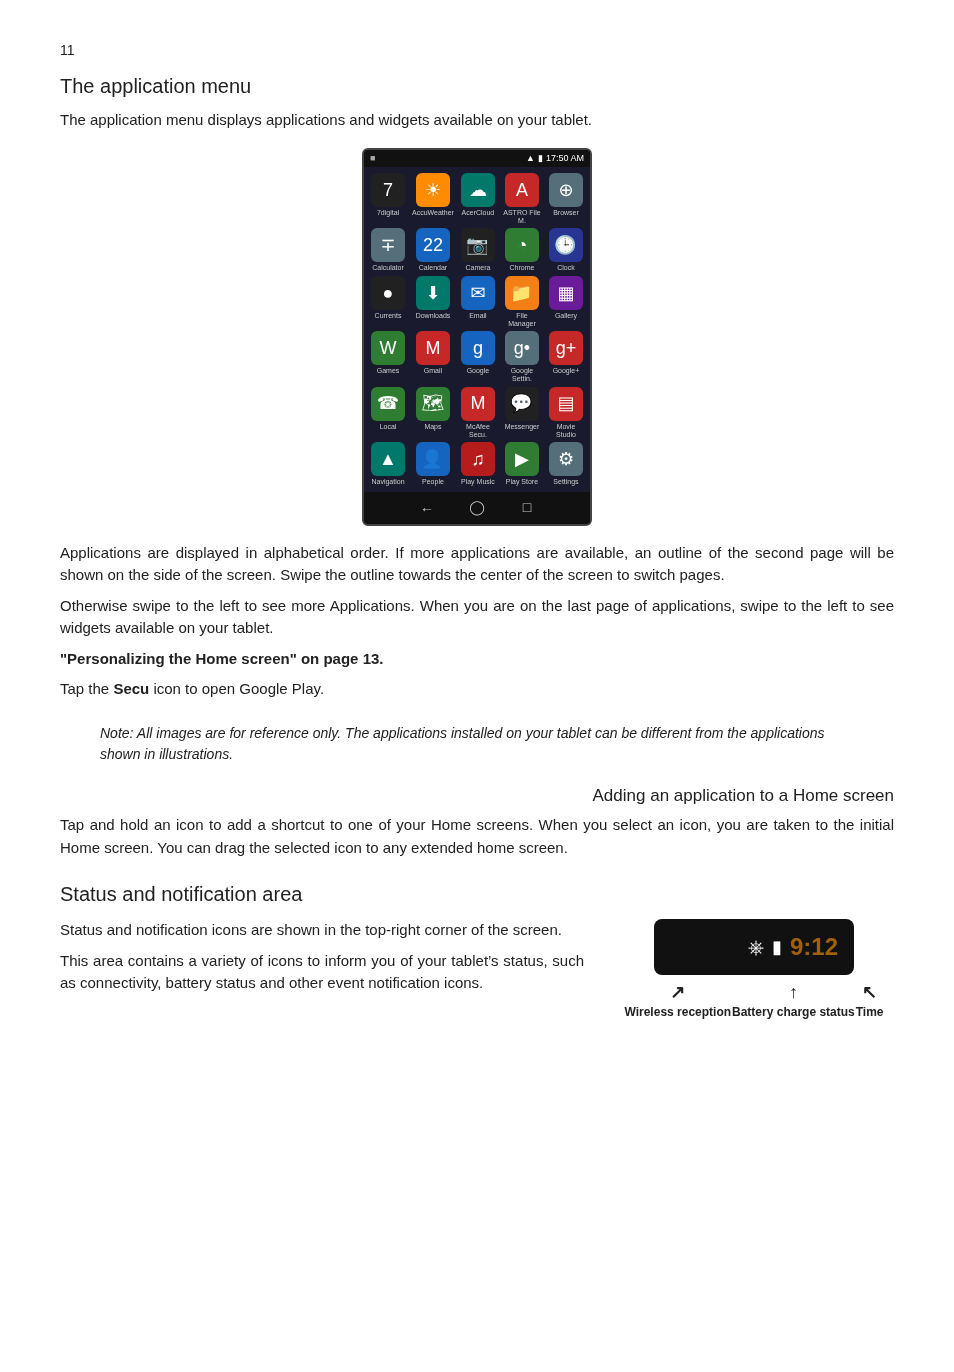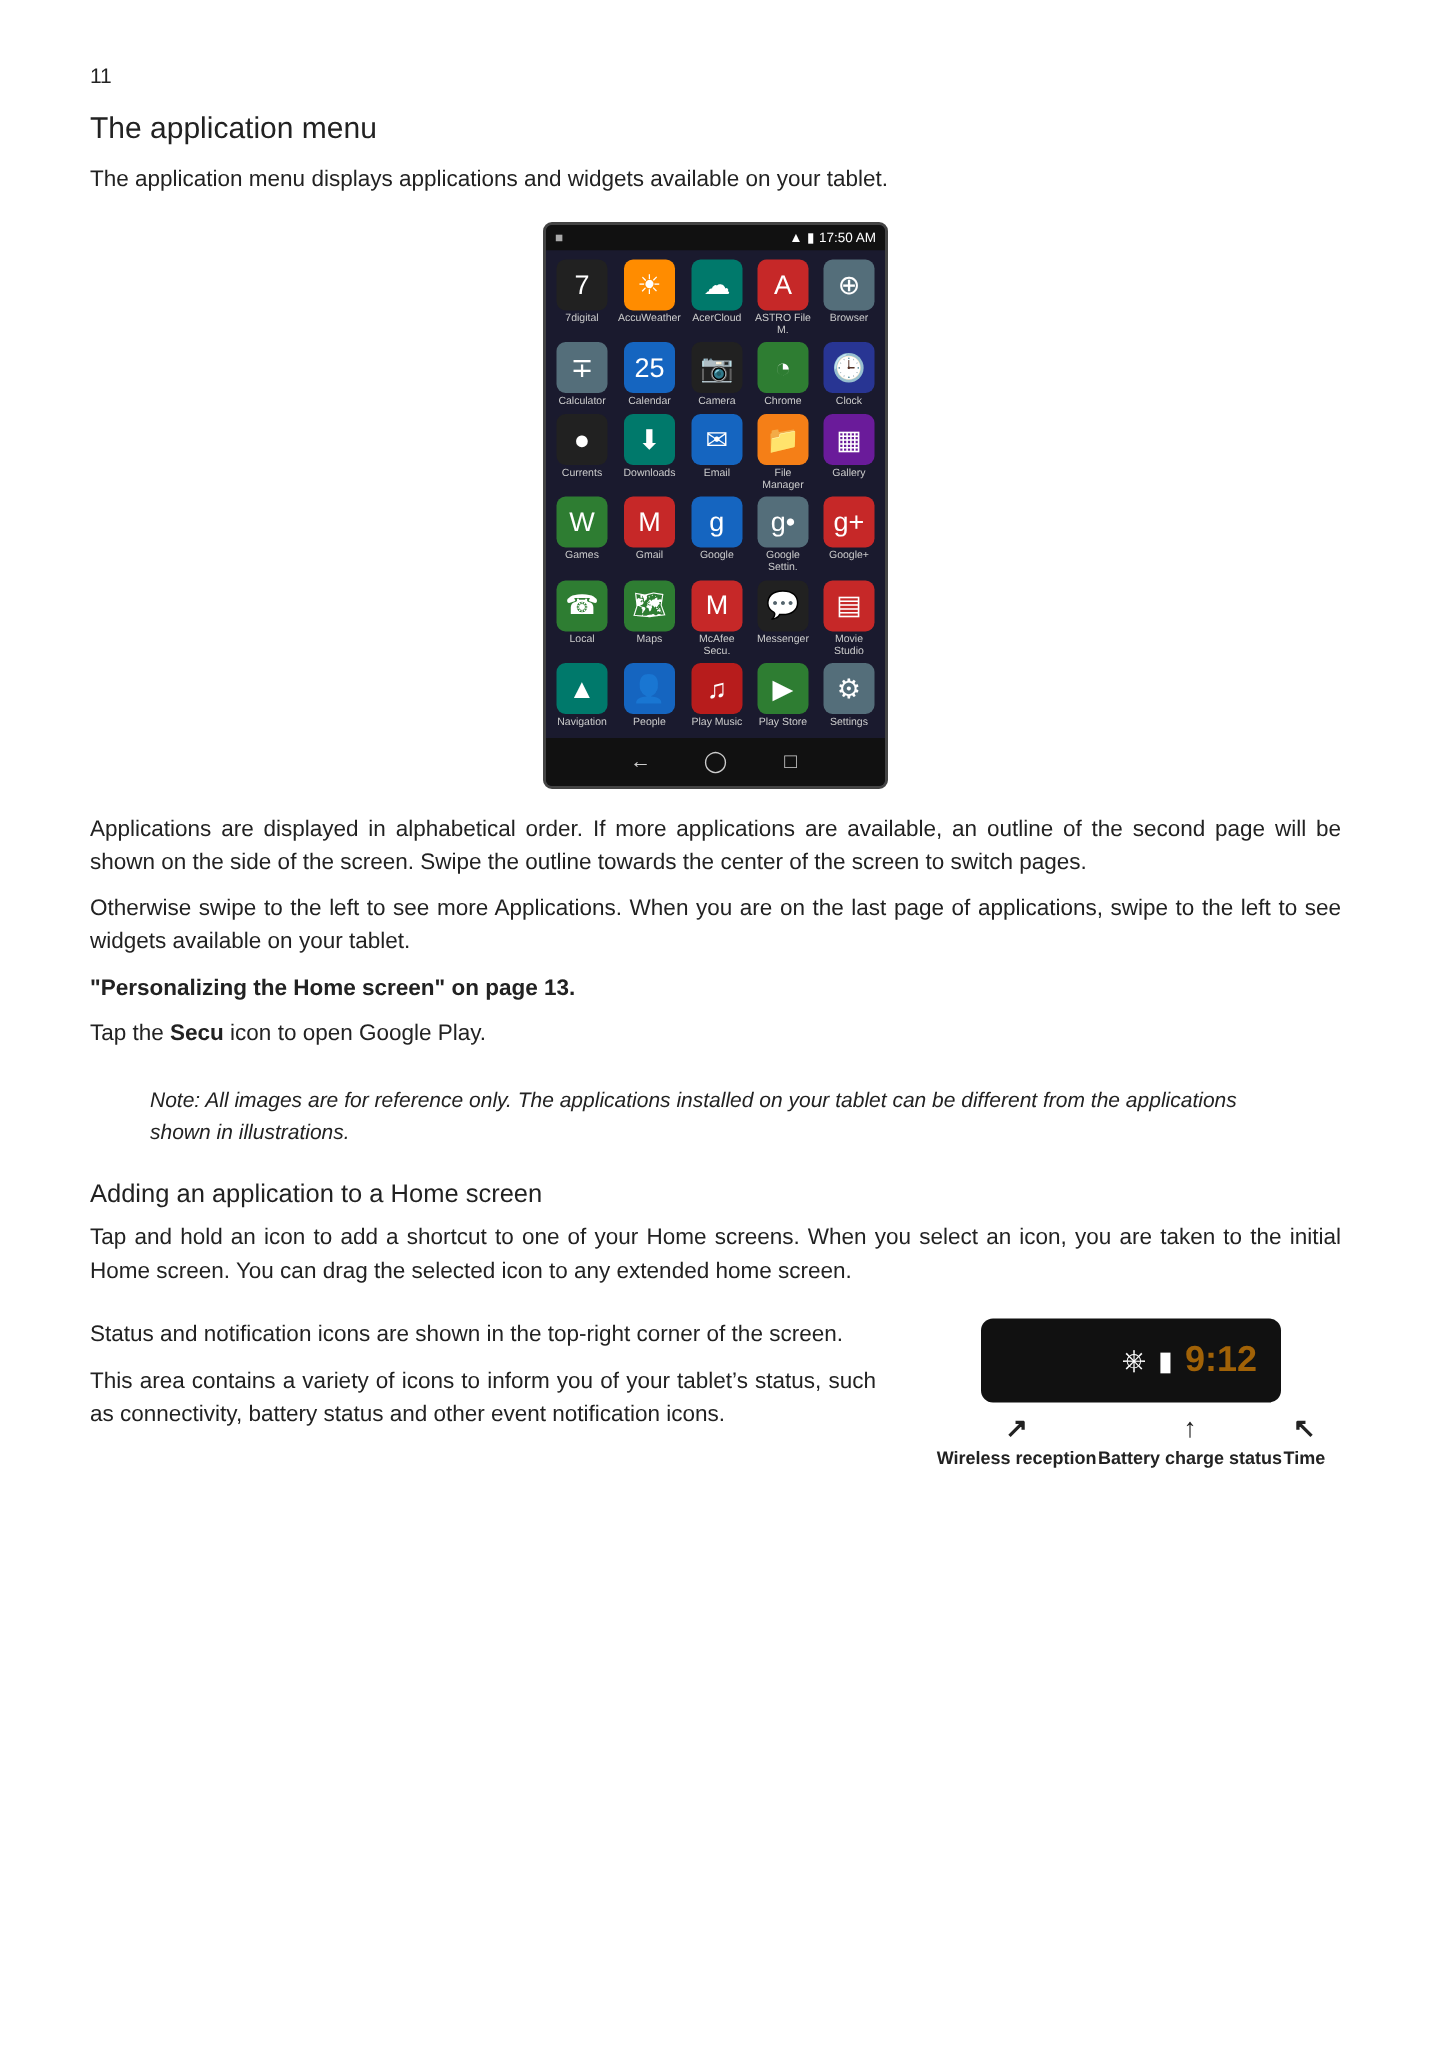--- a/index.html
+++ b/index.html
@@ -23,20 +23,21 @@
       font-size: 20px;
       font-weight: normal;
       margin-bottom: 8px;
       color: #222;
     }
     h2.subsection-title {
       font-size: 17px;
       font-weight: normal;
       margin-bottom: 6px;
       color: #222;
+      text-align: right;
     }
     p {
       text-align: justify;
       margin-bottom: 8px;
     }
     .note-block {
       margin: 22px 40px 10px 40px;
       font-style: italic;
       font-size: 14px;
       color: #222;
@@ -224,21 +225,21 @@
         </div>
         <div class="phone-app-item">
           <div class="phone-app-icon bg-grey">⊕</div>
           <div class="phone-app-label">Browser</div>
         </div>
         <div class="phone-app-item">
           <div class="phone-app-icon bg-grey">∓</div>
           <div class="phone-app-label">Calculator</div>
         </div>
         <div class="phone-app-item">
-          <div class="phone-app-icon bg-blue">25</div>
+          <div class="phone-app-icon bg-blue">22</div>
           <div class="phone-app-label">Calendar</div>
         </div>
         <div class="phone-app-item">
           <div class="phone-app-icon bg-dark">📷</div>
           <div class="phone-app-label">Camera</div>
         </div>
         <div class="phone-app-item">
           <div class="phone-app-icon bg-green">◔</div>
           <div class="phone-app-label">Chrome</div>
         </div>
@@ -343,20 +344,21 @@
   <span>Tap the </span><span class="bold">Secu</span><span> icon to open Google Play.</span>
 </p>
 <div class="note-block">
   <span>Note: All images are for reference only. The applications installed on your tablet can be different from the applications shown in illustrations.</span>
 </div>
 
 <h2 class="subsection-title" style="margin-top:18px;">Adding an application to a Home screen</h2>
 <p>Tap and hold an icon to add a shortcut to one of your Home screens. When you select an icon, you are taken to the initial Home screen. You can drag the selected icon to any extended home screen.</p>
 
 <div class="status-section">
+  <h1 class="section-title">Status and notification area</h1>
   <div class="status-layout">
     <div class="status-text-col">
       <p>Status and notification icons are shown in the top-right corner of the screen.</p>
       <p>This area contains a variety of icons to inform you of your tablet’s status, such as connectivity, battery status and other event notification icons.</p>
     </div>
     <div class="status-diagram-col">
       <div class="status-diagram">
 
         <div style="background:#111; border-radius:8px; padding:10px 16px; display:flex; align-items:center; justify-content:flex-end; gap:8px; width:200px; margin:0 auto;">
           <span style="color:#fff; font-size:20px;">⎈</span>

